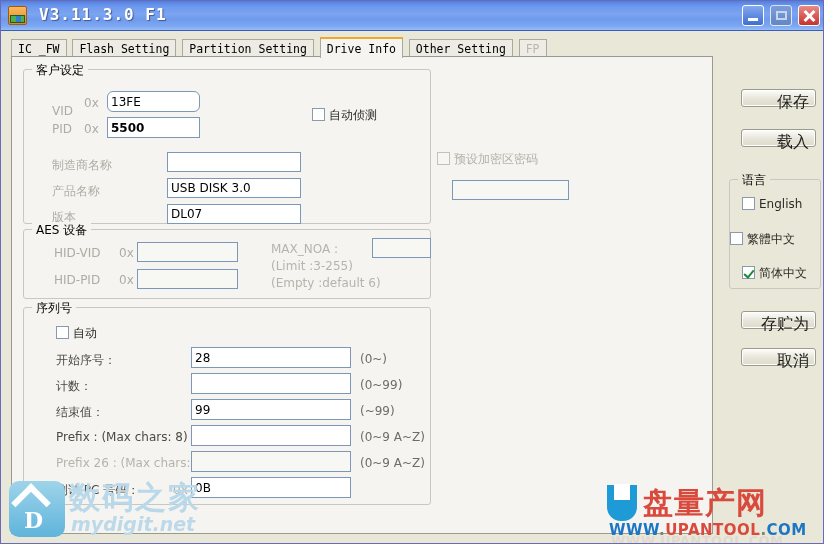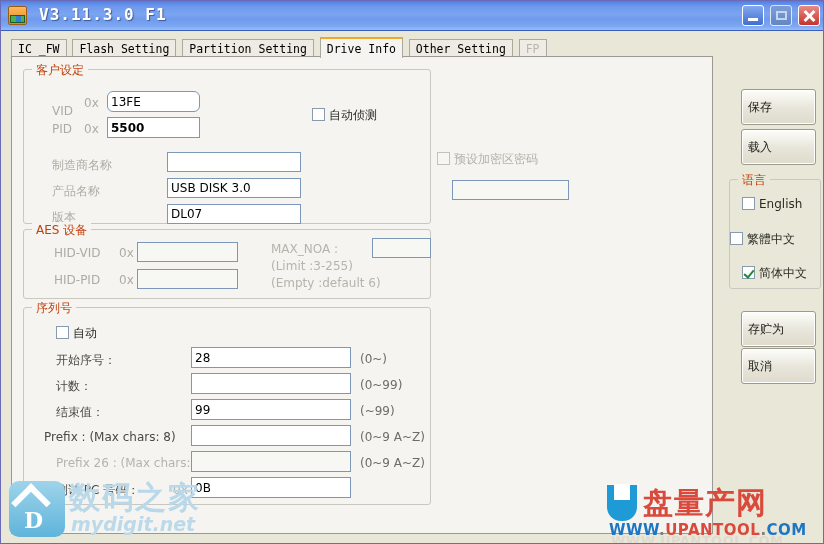--- a/index.html
+++ b/index.html
@@ -100,21 +100,21 @@
   
   .group{
     position:absolute;
     border:1px solid #c9c8c0;
     border-radius:3px;
     box-sizing:border-box;
   }
   .group>legend{
     position:absolute;left:8px;top:-8px;
     background:#f5f4f0;padding:0 4px;
-    font-size:12px;color:#c2410c;
+    font-size:12px;color:#000000;
     white-space:nowrap;
   }
   .group.rt>legend{background:#e9e8d8;}
 
   .lbl{position:absolute;font-size:12px;color:#4a4a44;white-space:nowrap;}
   .lbl.dim{color:#adaca4;}
   .lbl.hint{color:#6d6d66;}
   .lbl.hintdim{color:#b5b4ac;}
 
   .tb{
@@ -138,25 +138,25 @@
   .cbx.dis .box{background:#f6f6f3;border-color:#c2c2ba;}
   .cbx .box.on::after{
     content:"";position:absolute;left:3px;top:1px;width:4px;height:8px;
     border:solid #1f8a36;border-width:0 2px 2px 0;transform:rotate(40deg);
   }
   .cbx .cl{font-size:12px;color:#2b2b27;margin-left:4px;}
   .cbx.dis .cl{color:#b2b1a9;}
 
   
   .btn{
-    position:absolute;height:36px;line-height:22px;text-align:left;
+    position:absolute;height:18px;line-height:22px;text-align:right;
     background:linear-gradient(to bottom,#fdfdfb,#e7e5d9 55%,#dedbcc);
     border:1px solid #9b9a8d;border-radius:3px;
     box-shadow:inset 0 0 0 1px #ffffff;
-    box-sizing:border-box;font-size:12px;color:#1c1c18;
+    box-sizing:border-box;font-size:16px;color:#1c1c18;
   }
 
   
   .wm-left{
     position:absolute;left:8px;top:476px;width:300px;height:62px;pointer-events:none;
   }
   .wm-house{
     position:absolute;left:0;top:4px;width:56px;height:56px;border-radius:10px;
     background:linear-gradient(to bottom,#9ed4ea,#5fb4db);
   }
@@ -289,21 +289,21 @@
       <span class="lbl hint" style="left:336px;top:44px;">(0~)</span>
 
       <span class="lbl" style="left:32px;top:70px;">计数：</span>
       <input class="tb" style="left: 167px; top: 65px; width: 160px; height: 21px;" value="">
       <span class="lbl hint" style="left:336px;top:70px;">(0~99)</span>
 
       <span class="lbl" style="left:32px;top:96px;">结束值：</span>
       <input class="tb" style="left: 167px; top: 91px; width: 160px; height: 21px;" value="99">
       <span class="lbl hint" style="left:336px;top:96px;">(~99)</span>
 
-      <span class="lbl" style="left:20px;top:122px;">Prefix : (Max chars: 8)</span>
+      <span class="lbl" style="left:32px;top:122px;">Prefix : (Max chars: 8)</span>
       <input class="tb" style="left: 167px; top: 117px; width: 160px; height: 21px;" value="">
       <span class="lbl hint" style="left:336px;top:122px;">(0~9 A~Z)</span>
 
       <span class="lbl hintdim" style="left:32px;top:148px;">Prefix 26 : (Max chars: 26)</span>
       <input class="tb ro" style="left: 167px; top: 143px; width: 160px; height: 21px;" value="">
       <span class="lbl hint" style="left:336px;top:148px;">(0~9 A~Z)</span>
 
       <span class="lbl" style="left:32px;top:174px;">测试 PC 号码：</span>
       <span class="lbl dim" style="left:149px;top:175px;">0x</span>
       <input class="tb" style="left: 167px; top: 169px; width: 160px; height: 21px;" value="0B">

